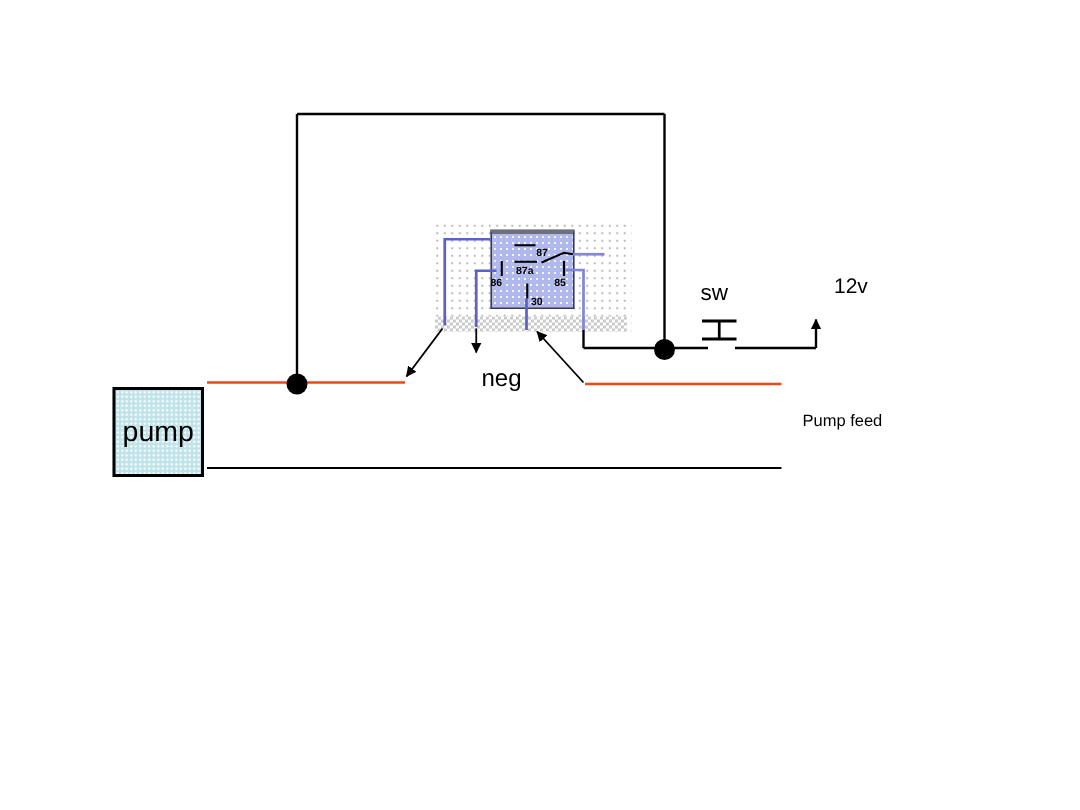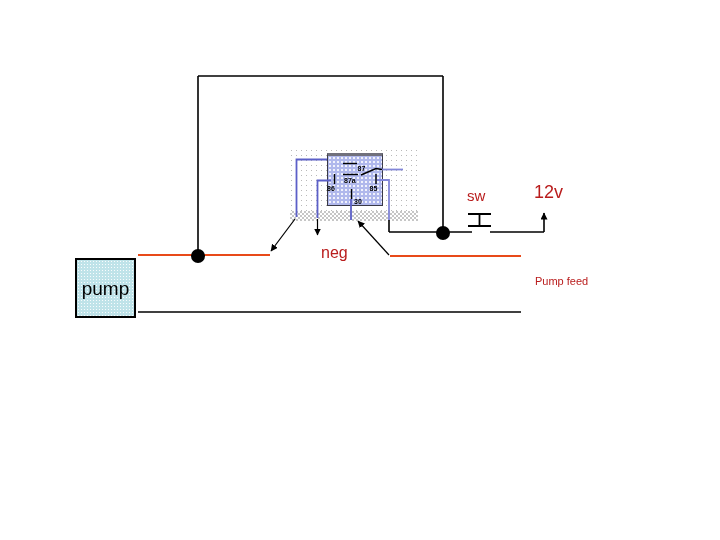--- a/index.html
+++ b/index.html
@@ -30,24 +30,24 @@
   .pump-box{
     position:absolute;left:75px;top:258px;width:61px;height:60px;box-sizing:border-box;
     background-color:#bfe3e9;
     background-image:radial-gradient(circle,rgba(255,255,255,.9) 0.7px,transparent 0.9px);
     background-size:3px 3px;
     border:2px solid #000;
     display:flex;align-items:center;justify-content:center;
   }
   .pump-box .lbl{font-size:19px;color:#000;line-height:1;}
   svg.overlay{position:absolute;left:0;top:0;}
-  .label{position:absolute;color:#b91c1c;white-space:nowrap;line-height:1.2;}
+  .label{position:absolute;color:#000000;white-space:nowrap;line-height:1.2;}
   .label-neg{left:305px;top:243px;font-size:16px;margin-left:16px;}
   .label-sw{left:467px;top:187px;font-size:15px;}
-  .label-12v{left:534px;top:182px;font-size:18px;}
+  .label-12v{left:556px;top:182px;font-size:14px;}
   .label-pumpfeed{left:535px;top:275px;font-size:11px;}
   .pin-label{font-family:"Liberation Sans",sans-serif;font-size:7px;font-weight:bold;fill:#000;}
 </style>
 </head>
 <body>
 
 <div class="stage">
 
   <div class="stipple"></div>
   <div class="shadow-band"></div>

